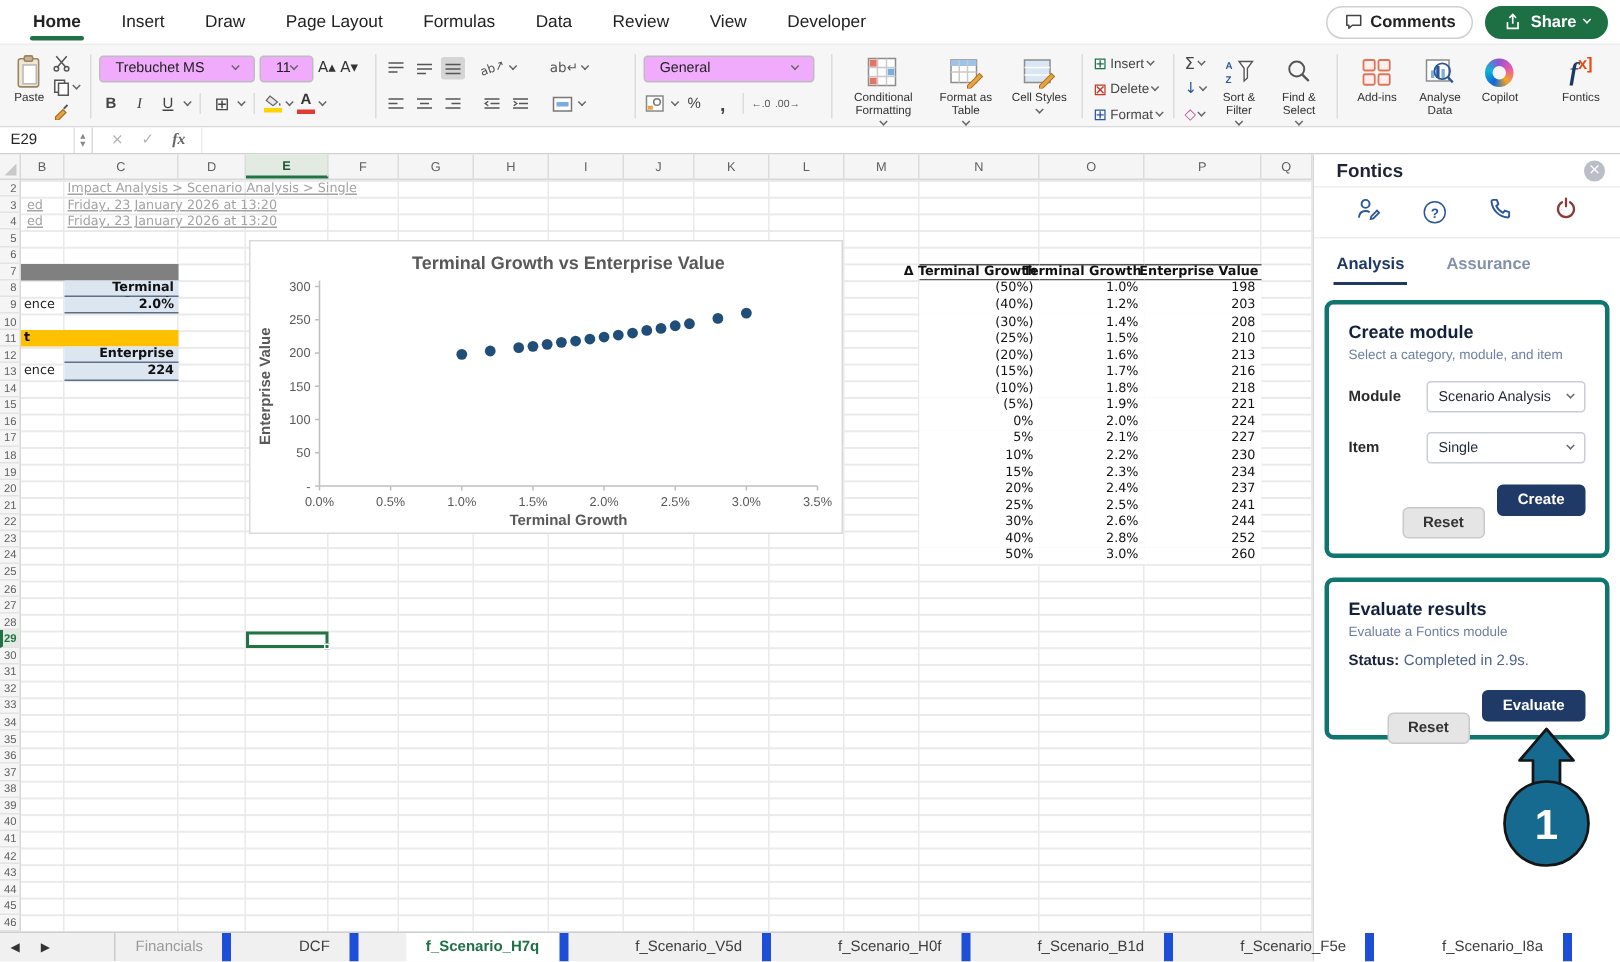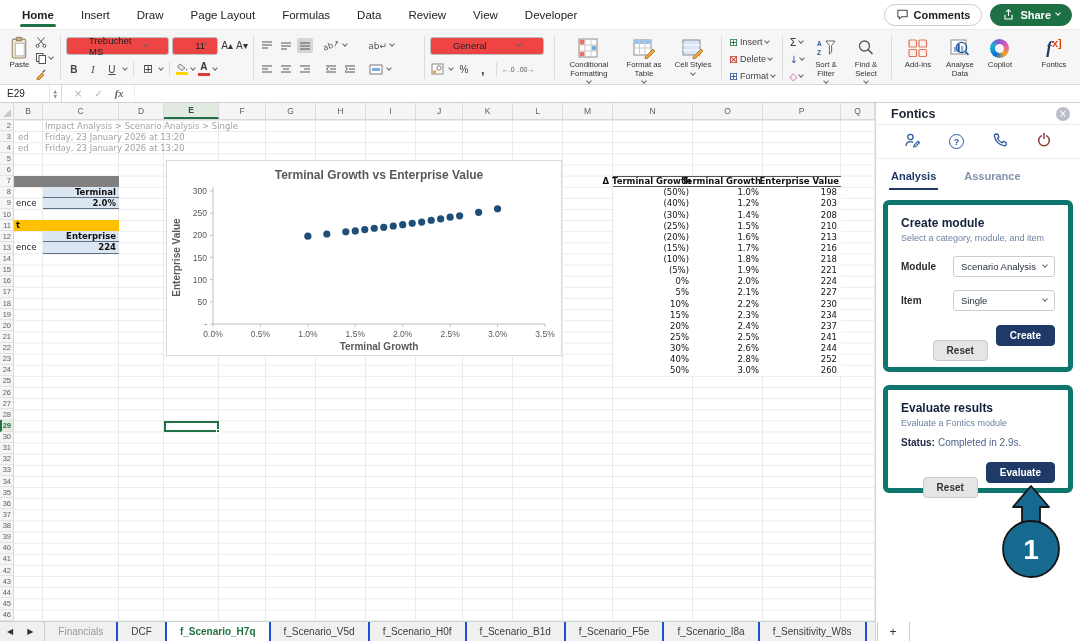--- a/index.html
+++ b/index.html
@@ -29,22 +29,22 @@
     border-bottom:1px solid #d9d9d9; display:flex; align-items:stretch; padding:3px 4px 2px 6px; }
   .rdiv { width:1px; background:#dcdcdc; margin:3px 5px; }
   .rgroup { display:flex; align-items:flex-start; }
   .bigbtn { display:flex; flex-direction:column; align-items:center; justify-content:flex-start;
     font-size:7.8px; line-height:8.6px; color:#333; text-align:center; padding:2px 3px; }
   .bigbtn .bb-icon { height:26px; display:flex; align-items:center; }
   .minicol { display:flex; flex-direction:column; justify-content:space-between; padding:2px 2px; height:50px; }
   .minibtn { display:flex; align-items:center; gap:2px; font-size:10px; color:#444; height:14px; }
   .rrow { display:flex; align-items:center; gap:3px; height:24px; }
   .rcol { display:flex; flex-direction:column; justify-content:space-around; }
-  .rsel { display:flex; align-items:center; justify-content:space-between; background:#ef4444;
-    border:1px solid #bdbdbd; border-radius:3px; height:18px; padding:0 22px; font-size:9.5px; color:#222; }
+  .rsel { display:flex; align-items:center; justify-content:space-between; background:#f0abfc;
+    border:1px solid #bdbdbd; border-radius:3px; height:18px; padding:0 10px; font-size:9.5px; color:#222; }
   .sqbtn { width:16px; height:15px; display:flex; align-items:center; justify-content:center;
     font-size:10px; color:#444; border-radius:2px; }
   .sqbtn.on { background:#d5d5d5; }
   .fico { display:flex; flex-direction:column; align-items:center; line-height:10px; }
   .fico .bar { width:12px; height:3px; margin-top:1px; }
   .stack2 { font-size:7px; line-height:7px; color:#555; }
   .copilot { width:19px; height:19px; border-radius:50%; position:relative;
     background:conic-gradient(from 210deg,#0b68d9,#0bb7d4,#8a57d5,#e557b0,#f5a623,#0b68d9); }
   .copilot::after { content:""; position:absolute; left:5px; top:5px; width:9px; height:9px; border-radius:50%; background:#f6f6f7; }
   .fontics-logo { font-family:"Liberation Serif", serif; font-weight:700; }
@@ -74,21 +74,21 @@
   #rowheaders { position:absolute; left:0; top:120px; width:14px; height:501px; background:#f5f5f5;
     border-right:1px solid #d8d8d8; display:flex; flex-direction:column; }
   .rowh { width:100%; font-size:7.5px; color:#5f5f5f; display:flex; align-items:center; justify-content:flex-end;
     padding-right:2px; border-bottom:1px solid #e3e3e3; }
   .rowh.sel { background:#e2eae2; color:#217346; font-weight:700; border-left:2px solid #217346; }
   #gridbody { position:absolute; left:14px; top:120px; width:861px; height:501px; background:#fff;
     background-image:linear-gradient(to bottom, #eaeaea 0, #eaeaea 1px, transparent 1px);
     background-size:100% 11.133px; overflow:hidden; }
   .vline { position:absolute; top:0; width:1px; height:100%; background:#eaeaea; }
   .cellt { position:absolute; font-family:"DejaVu Sans",sans-serif; font-size:8.5px; line-height:11px; height:11px; white-space:nowrap; }
-  .graytxt { color:#a3a3a3; }
+  .graytxt { color:#a3a3a3;text-decoration:underline; }
   .band { position:absolute; left:0; width:105px; height:11.2px; }
   .bluecell { position:absolute; left:29px; width:76px; height:11.2px; background:#dce6f1;
     border-bottom:1px solid #5f6f87; font-family:"DejaVu Sans",sans-serif; font-size:8.5px; line-height:10.5px;
     text-align:right; padding-right:3px; color:#111; }
   .bluecell.b { font-weight:700; }
 
   
   #chartbox { position:absolute; left:152px; top:40px; width:396px; height:196px; background:#fff;
     border:1px solid #d9d9d9; }
   #chartbox svg { display:block; }
@@ -119,21 +119,21 @@
     font-size:10px; line-height:13px; text-align:center; }
   .p-icons { position:absolute; left:0; top:22px; width:100%; height:34px; display:flex; align-items:center;
     justify-content:space-around; padding:0 14px; border-bottom:1px solid #ededed; }
   .helpic { width:15px; height:15px; border:1.4px solid #2b579a; border-radius:50%; color:#2b579a;
     font-size:9px; font-weight:700; display:flex; align-items:center; justify-content:center; }
   .p-tabs { position:absolute; left:0; top:56px; width:100%; height:33px; display:flex; align-items:center;
     gap:28px; padding:0 15px; }
   .p-tab { font-size:11px; font-weight:600; color:#8391ad; height:100%; display:flex; align-items:center; position:relative; }
   .p-tab.active { color:#1f3864; }
   .p-tab.active::after { content:""; position:absolute; left:-2px; right:-2px; bottom:2px; height:2.5px; background:#1f3864; }
-  .pcard { position:absolute; left:7px; width:190px; border:5px solid #0f766e; border-radius:6px;
+  .pcard { position:absolute; left:7px; width:190px; border:3px solid #0f766e; border-radius:6px;
     padding:11px 13px 12px 13px; background:#fff; }
   #card-create { top:97px; height:172px; }
   #card-eval { top:282px; height:108px; }
   .pc-title { font-size:12px; font-weight:700; color:#14213d; }
   .pc-sub { font-size:9px; color:#6e7f9f; margin-top:3px; }
   .fieldrow { display:flex; align-items:center; margin-top:13px; }
   .fieldrow .flabel { width:52px; font-size:10px; font-weight:700; color:#2b2b2b; }
   .fieldrow .fselect { flex:1; height:21px; border:1px solid #c9cdd6; border-radius:3px; display:flex;
     align-items:center; justify-content:space-between; padding:0 7px; font-size:9.5px; color:#1f2937; background:#fff; }
   .btnrow { display:flex; justify-content:flex-end; gap:8px; margin-top:14px; }
@@ -143,21 +143,21 @@
   .btn.navy { background:#203a67; border:1px solid #203a67; color:#fff; }
   .statusrow { margin-top:9px; font-size:10px; }
   .statusrow .sl { font-weight:700; color:#1b2540; }
   .statusrow .sv { color:#50648c; margin-left:3px; }
 
   
   #sheetbar { position:absolute; left:0; top:621px; width:875px; height:20px; background:#f0f0f0;
     border-top:1px solid #cfcfcf; display:flex; align-items:stretch; font-size:10px; }
   .navarr { display:flex; align-items:center; padding:0 7px; color:#333; font-size:8px; }
   #stabs { display:flex; align-items:stretch; margin-left:4px; }
-  .stab { display:flex; align-items:center; padding:0 13px; border-right:2px solid #1d4ed8; color:#3d3d3d; }
+  .stab { display:flex; align-items:center; padding:0 13px; border-right:6px solid #1d4ed8; color:#3d3d3d;margin-left:32px; }
   .stab:first-child { border-left:1px solid #cbcbcb; }
   .stab.dimmed { color:#9a9a9a; }
   .stab.active { background:#fff; color:#1e7145; font-weight:700; }
   .addsheet { display:flex; align-items:center; padding:0 12px; border-right:1px solid #cbcbcb; color:#333; font-size:12px; margin-left:10px; border-left:1px solid #cbcbcb; }
 
   
   #annotation { position:absolute; left:990px; top:478px; z-index:50; pointer-events:none; }
 </style>
 </head>
 <body>

